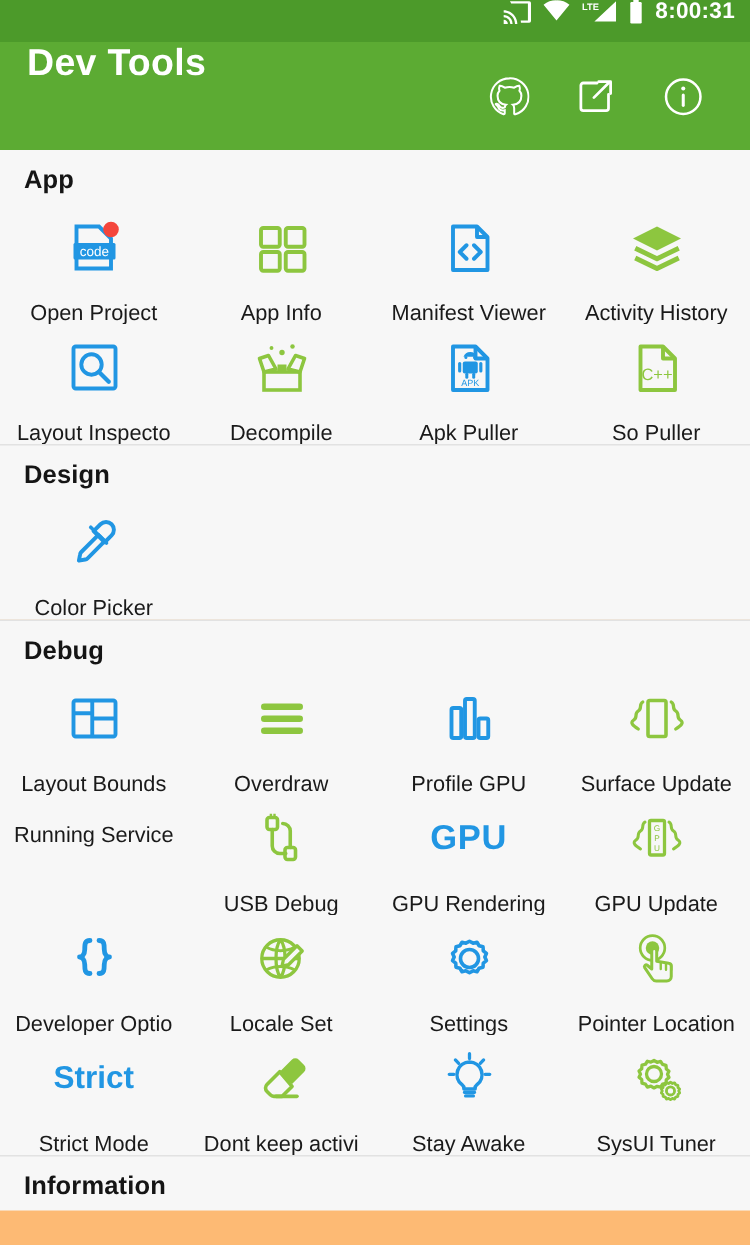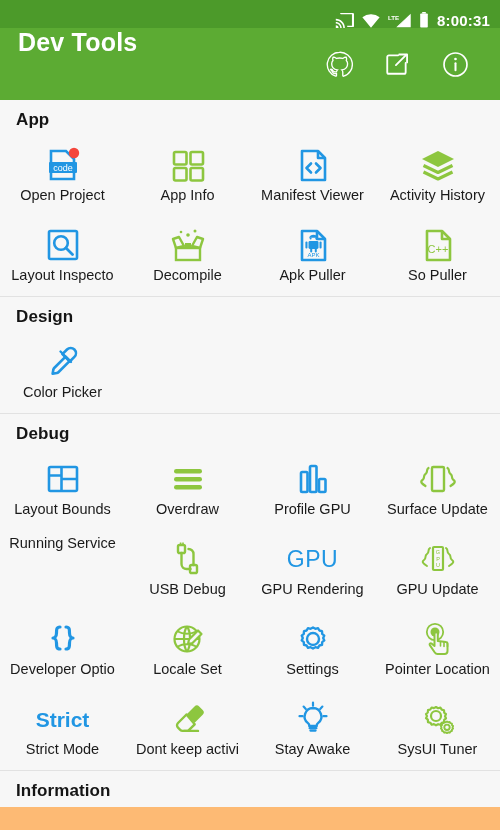--- a/index.html
+++ b/index.html
@@ -7,21 +7,21 @@
     width: 500px; height: 830px;
     font-family: "Liberation Sans", sans-serif;
     background: #F7F7F7;
     overflow: hidden;
   }
   #app { width: 500px; height: 830px; position: relative; display: flex; flex-direction: column; }
 
   
   .statusbar {
     height: 28px; background: #4C9A2A;
-    display: flex; align-items: flex-end; justify-content: flex-end;
+    display: flex; align-items: flex-start; justify-content: flex-end;
     padding-right: 10px; gap: 8px; flex: 0 0 28px;
   }
   .statusbar .sicon { display: flex; align-items: center; }
   .statusbar .clock {
     color: #fff; font-size: 15px; font-weight: bold;
     letter-spacing: 0.2px; line-height: 1;
   }
 
   
   .appbar {
@@ -46,24 +46,24 @@
   .grid { display: grid; grid-template-columns: repeat(4, 125px); }
   .cell {
     height: 80px; display: flex; flex-direction: column;
     align-items: center; justify-content: flex-start;
     padding-top: 6px; overflow: hidden;
   }
   .cell .glyph { height: 46px; display: flex; align-items: center; justify-content: flex-end; }
   .cell .label {
     font-size: 14.5px; color: #1a1a1a; line-height: 1;
     white-space: nowrap; overflow: hidden; max-width: 125px;
-    text-align: center; margin-top: 0;
+    text-align: center; margin-top: 14px;
   }
   .txtglyph { font-size: 21px; font-weight: bold; line-height: 1; }
-  .gpu-txt { font-size: 23px; font-weight: normal; letter-spacing: .5px; }
+  .gpu-txt { font-size: 23px; font-weight: bold; letter-spacing: .5px; }
 </style>
 </head>
 <body>
 
 <div id="app">
 
   <div class="statusbar">
     <span class="sicon">
       <svg width="19" height="16" viewBox="0 0 24 20">
         <path d="M1 16.5a3.5 3.5 0 0 1 3.5 3.5H1zM1 12.5c4.1 0 7.5 3.4 7.5 7.5H6.6A5.6 5.6 0 0 0 1 14.4zM1 8.5c6.3 0 11.5 5.2 11.5 11.5h-2C10.5 14.8 6.2 10.5 1 10.5z" fill="#fff"></path>

